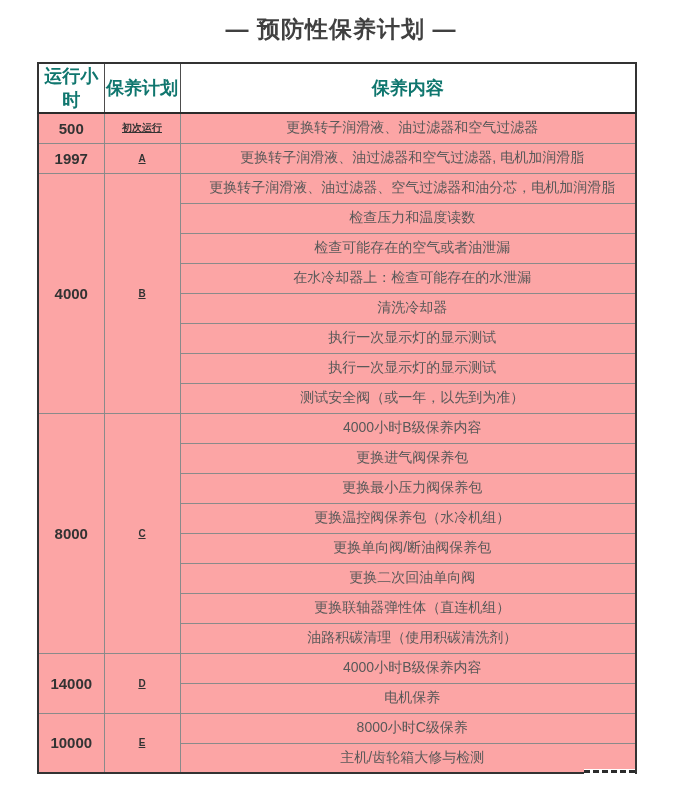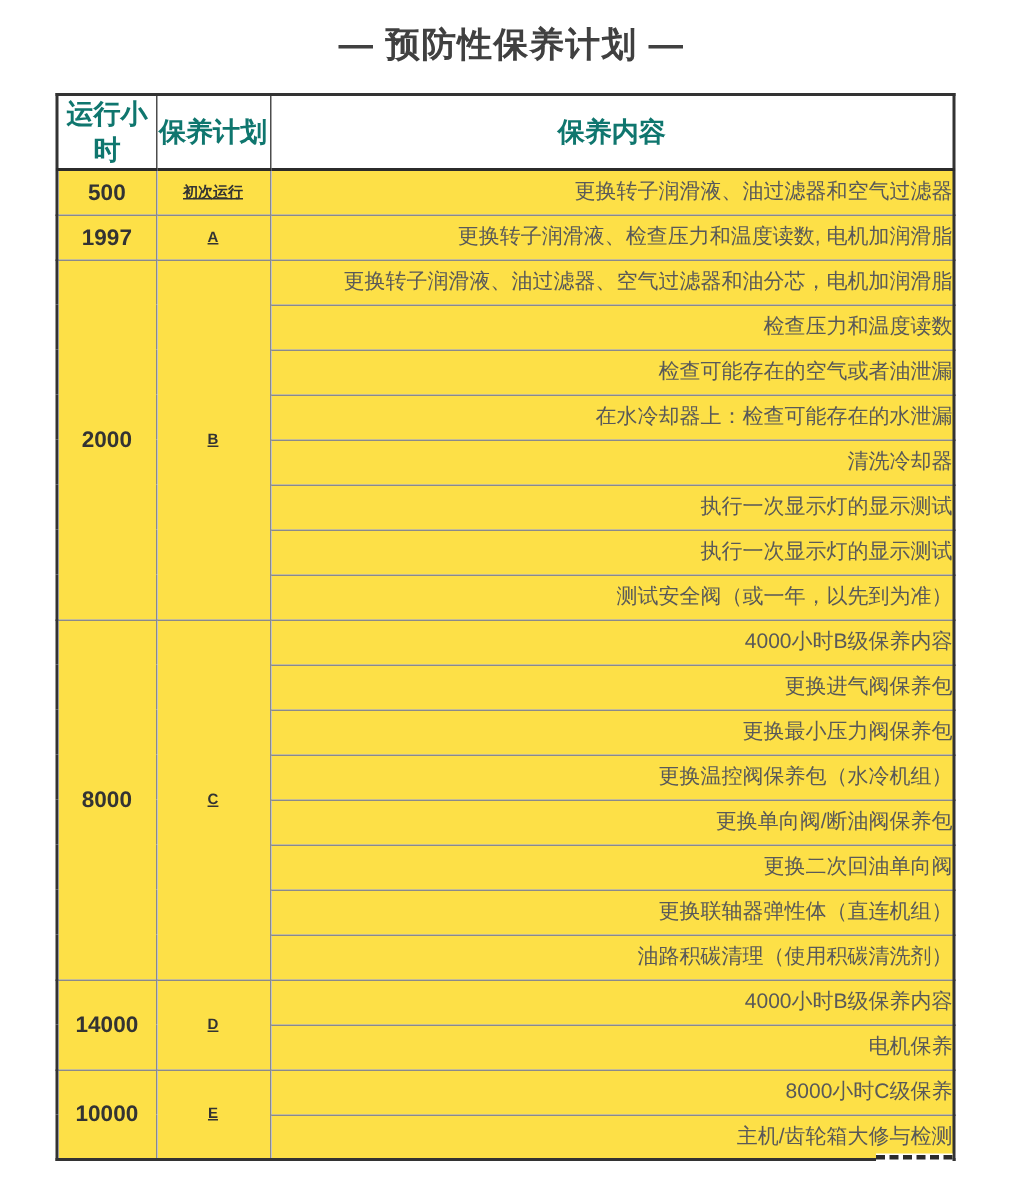--- a/index.html
+++ b/index.html
@@ -44,38 +44,38 @@
     font-size: 18px;
     font-weight: bold;
     color: #0f766e;
     text-align: center;
     background: #ffffff;
   }
 
   table.maintenance td {
     border: 1px solid #8a8a8a;
     height: 30px;
-    background: #fde047;
+    background: #fca5a5;
     overflow: hidden;
     white-space: nowrap;
   }
 
   td.hours, td.plan {
     text-align: center;
     font-weight: bold;
     font-size: 15px;
     color: #333333;
   }
   td.plan { font-size: 10px; text-decoration: underline; }
 
   td.item {
     font-size: 14px;
     color: #595959;
     padding-left: 9px;
-    text-align: right;
+    text-align: center;
     margin-left: 34px;
   }
 
   
   .edge-artifact {
     position: absolute;
     left: 584px;
     top: 769px;
     width: 51px;
     height: 6px;
@@ -112,24 +112,24 @@
     </thead>
     <tbody>
         <tr>
           <td class="hours" rowspan="1">500</td>
           <td class="plan" rowspan="1">初次运行</td>
           <td class="item">更换转子润滑液、油过滤器和空气过滤器</td>
         </tr>
         <tr>
           <td class="hours" rowspan="1">1997</td>
           <td class="plan" rowspan="1">A</td>
-          <td class="item">更换转子润滑液、检查压力和温度读数, 电机加润滑脂</td>
+          <td class="item">更换转子润滑液、油过滤器和空气过滤器, 电机加润滑脂</td>
         </tr>
         <tr>
-          <td class="hours" rowspan="8">2000</td>
+          <td class="hours" rowspan="8">4000</td>
           <td class="plan" rowspan="8">B</td>
           <td class="item">更换转子润滑液、油过滤器、空气过滤器和油分芯，电机加润滑脂</td>
         </tr>
         <tr>
           <td class="item">检查压力和温度读数</td>
         </tr>
         <tr>
           <td class="item">检查可能存在的空气或者油泄漏</td>
         </tr>
         <tr>

